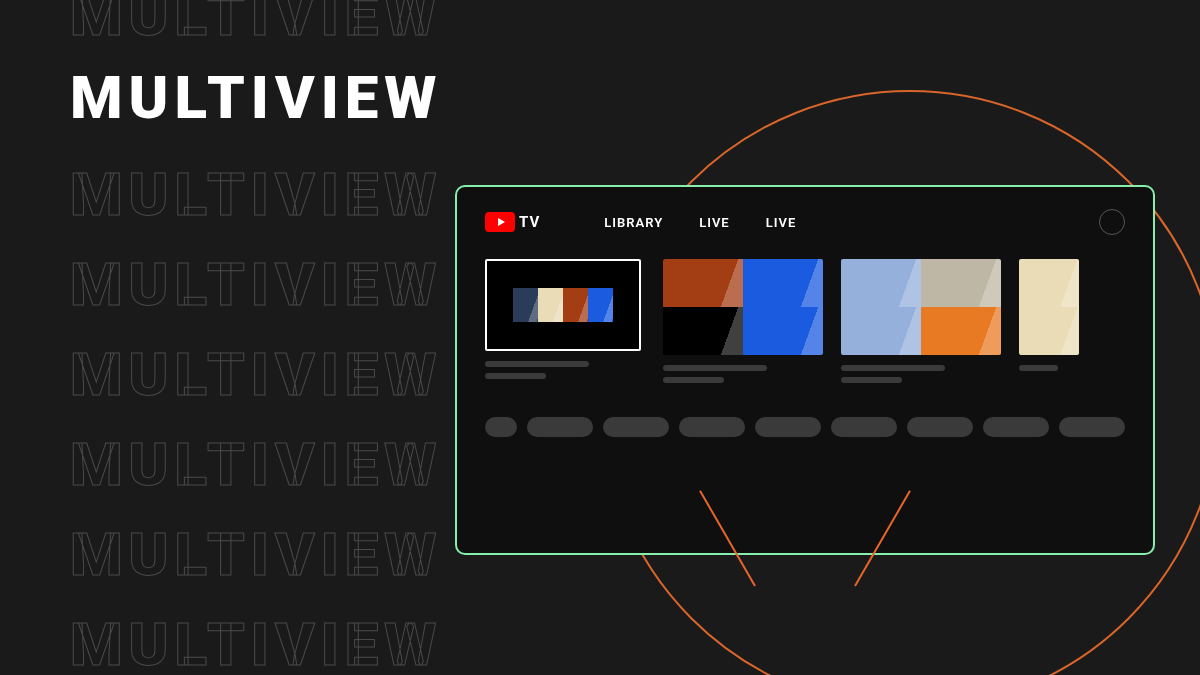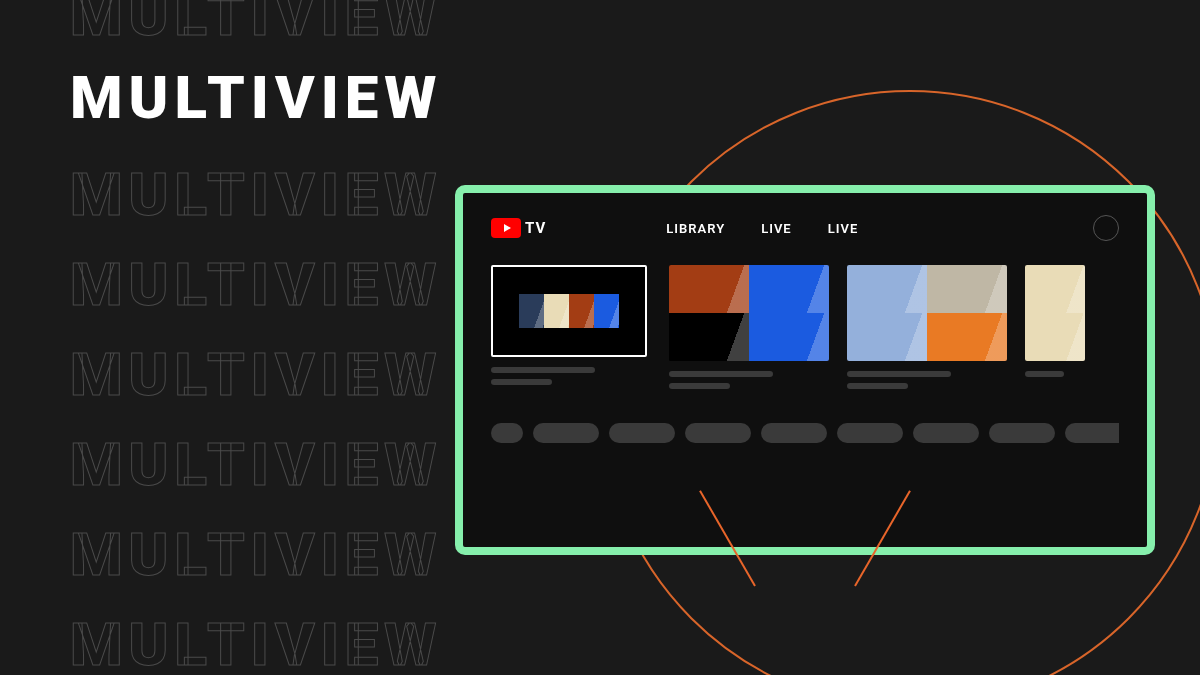--- a/index.html
+++ b/index.html
@@ -60,21 +60,21 @@
   .tv-wrapper {
     position: absolute;
     top: 185px;
     left: 455px;
     z-index: 3;
   }
   .tv-frame {
     width: 700px;
     height: 370px;
     background: #0f0f0f;
-    border: 8px solid #86efac;
+    border: 2px solid #86efac;
     border-radius: 10px;
     padding: 22px 28px;
     position: relative;
   }
   .tv-legs {
     position: relative;
     height: 50px;
   }
   .tv-leg {
     position: absolute;
@@ -115,21 +115,21 @@
   }
   .logo-text {
     color: #fff;
     font-size: 15px;
     font-weight: 700;
     letter-spacing: 1px;
   }
   .nav {
     display: flex;
     gap: 36px;
-    margin-left: 120px;
+    margin-left: 64px;
   }
   .nav-item {
     color: #fff;
     font-size: 13px;
     font-weight: 600;
     letter-spacing: 1px;
   }
   .avatar {
     margin-left: auto;
     width: 26px;

